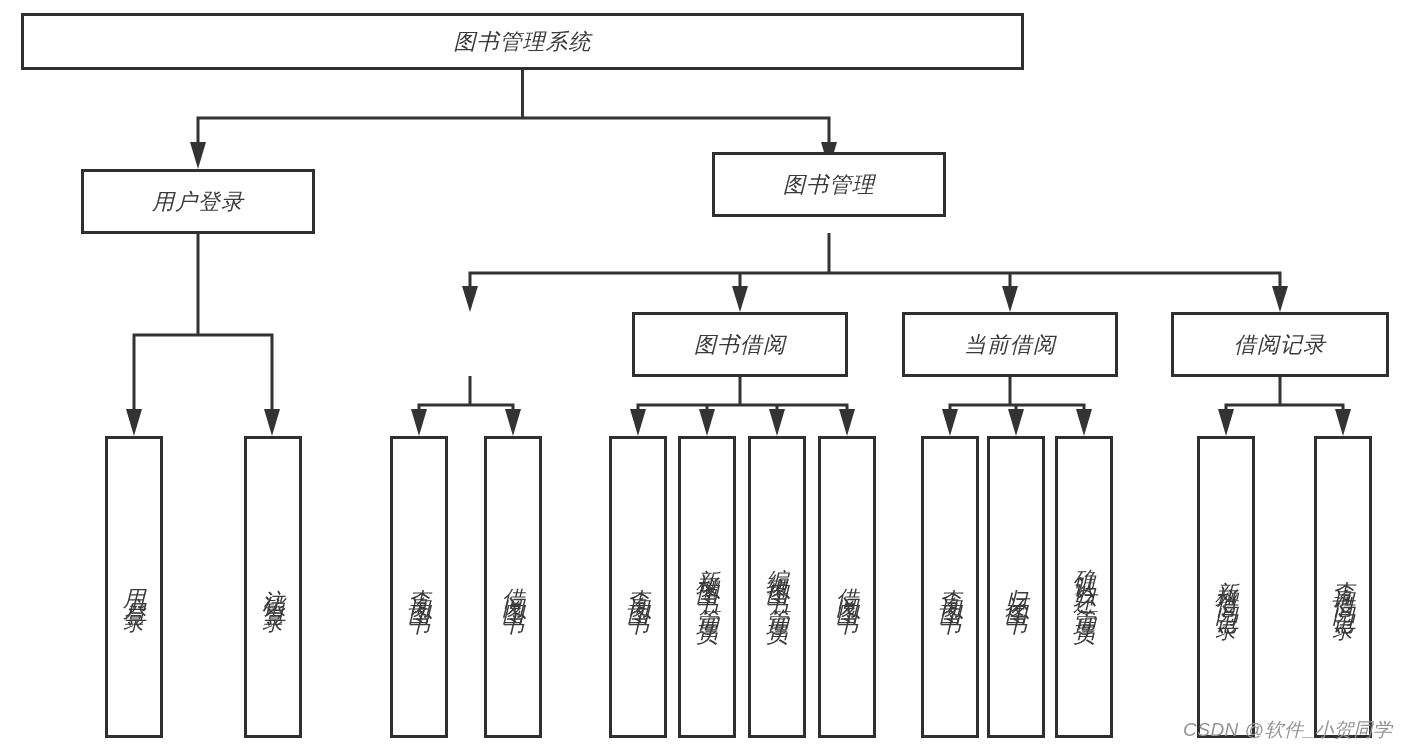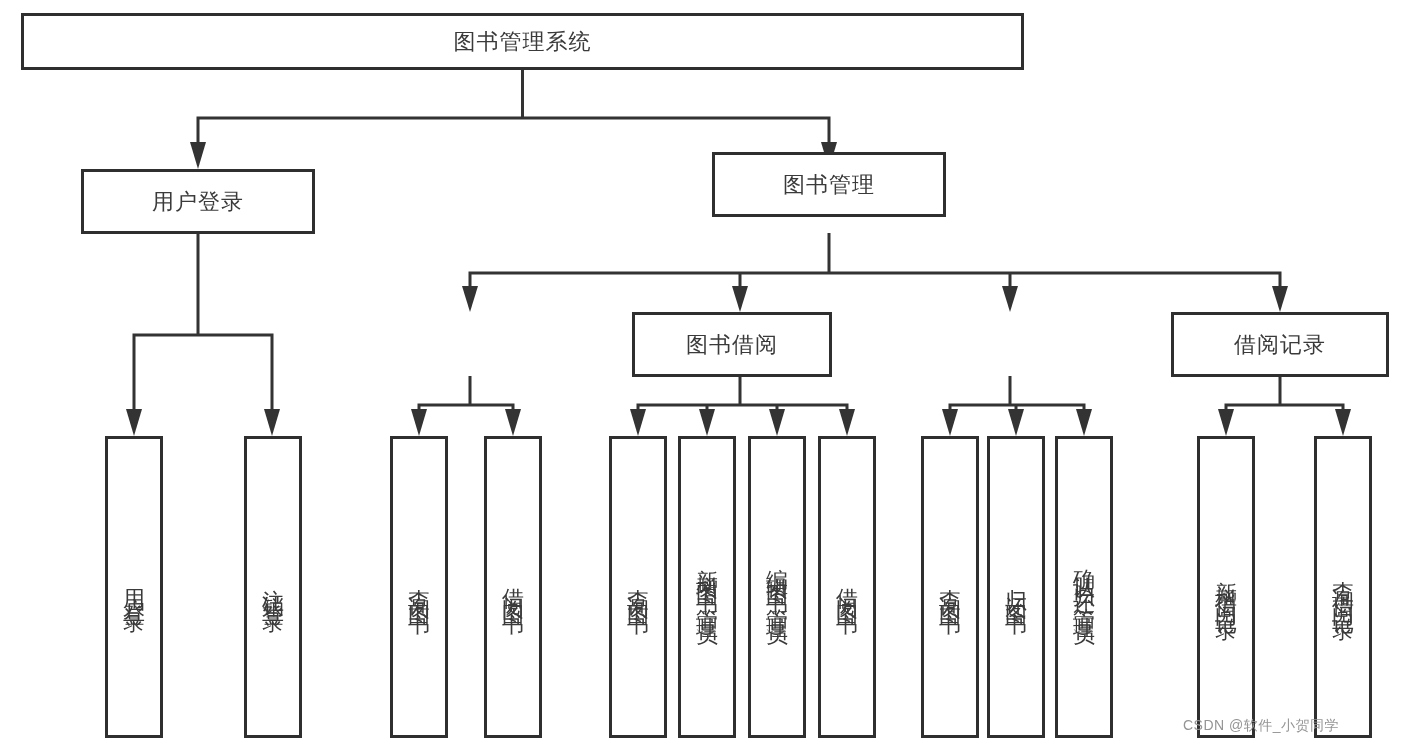--- a/index.html
+++ b/index.html
@@ -4,20 +4,21 @@
 <style>
   html, body { margin: 0; padding: 0; background: #ffffff; }
   .canvas {
     position: relative;
     width: 1405px;
     height: 747px;
     background: #ffffff;
     font-family: "Liberation Sans", "DejaVu Sans", sans-serif;
     color: #333333;
     overflow: hidden;
+    font-style: italic;
   }
   .connectors {
     position: absolute;
     left: 0; top: 0;
     width: 1405px; height: 747px;
     pointer-events: none;
   }
   .box {
     position: absolute;
     box-sizing: border-box;
@@ -43,42 +44,42 @@
     font-size: 22px;
     letter-spacing: 8px;
     line-height: 1;
     color: #3a3a3a;
   }
   
   .n-root       { left: 21px;   top: 13px;  width: 1003px; height: 57px; }
   .n-userlogin  { left: 81px;   top: 169px; width: 234px; }
   .n-bookmgmt   { left: 712px;  top: 152px; width: 234px; }
   .n-newbook    { left: 363px;  top: 312px; width: 216px; }
-  .n-bookborrow { left: 632px;  top: 312px; width: 200px; }
+  .n-bookborrow { left: 632px;  top: 312px; width: 216px; }
   .n-curborrow  { left: 902px;  top: 312px; width: 216px; }
   .n-borrowrec  { left: 1171px; top: 312px; width: 218px; }
   
   .l1  { left: 105px; }
   .l2  { left: 244px; }
   .l3  { left: 390px; }
   .l4  { left: 484px; }
   .l5  { left: 609px; }
   .l6  { left: 678px; }
   .l7  { left: 748px; }
   .l8  { left: 818px; }
   .l9  { left: 921px; }
   .l10 { left: 987px; }
   .l11 { left: 1055px; }
   .l12 { left: 1197px; }
   .l13 { left: 1314px; }
   .watermark {
     position: absolute;
     left: 1183px;
     top: 717px;
-    font-size: 14px;
+    font-size: 19px;
     color: #949494;
     letter-spacing: 0.5px;
     z-index: 5;
     white-space: nowrap;
   }
 </style>
 </head>
 <body>
 
 <div class="canvas">
@@ -122,20 +123,23 @@
   <div class="box hbox n-userlogin">
     <span>用户登录</span>
   </div>
   <div class="box hbox n-bookmgmt">
     <span>图书管理</span>
   </div>
 
   <div class="box hbox n-bookborrow">
     <span>图书借阅</span>
   </div>
+  <div class="box hbox n-curborrow">
+    <span>当前借阅</span>
+  </div>
   <div class="box hbox n-borrowrec">
     <span>借阅记录</span>
   </div>
 
   <div class="box vbox l1">
     <span class="vtext">用户登录</span>
   </div>
   <div class="box vbox l2">
     <span class="vtext">注销登录</span>
   </div>

